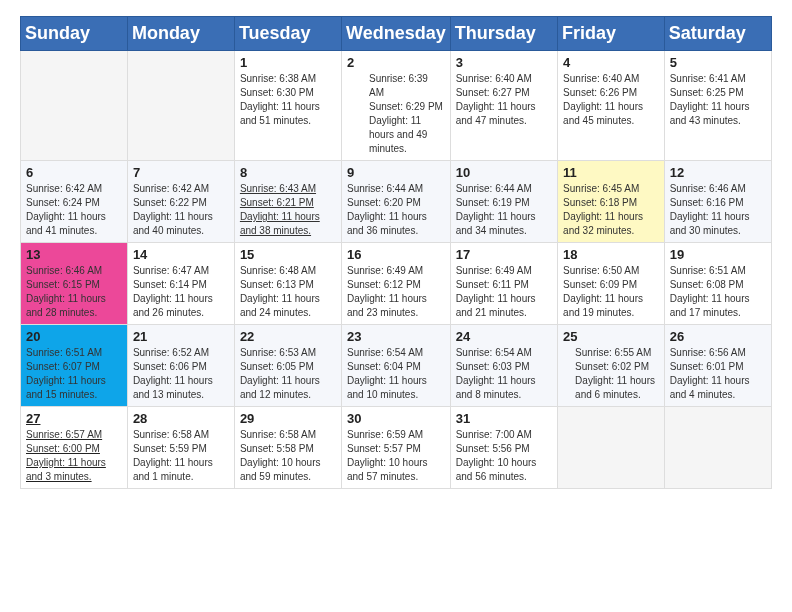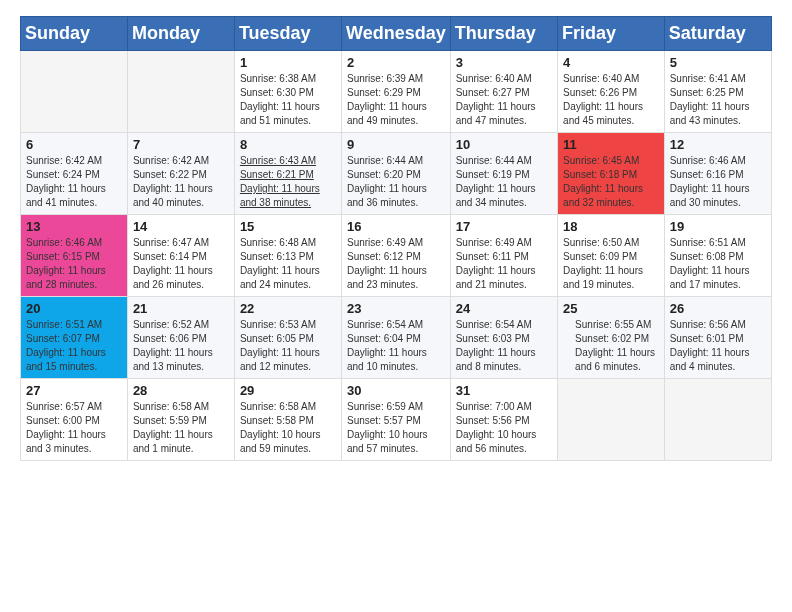--- a/index.html
+++ b/index.html
@@ -103,21 +103,21 @@
           <td class="empty-cell"></td>
           <td class="empty-cell"></td>
           <td style="background: rgb(255, 255, 255);">
             <span class="day-num">1</span>
             <div class="day-info" style="white-space: pre-line;">Sunrise: 6:38 AM
 Sunset: 6:30 PM
 Daylight: 11 hours and 51 minutes.</div>
           </td>
           <td style="background: rgb(255, 255, 255);">
             <span class="day-num">2</span>
-            <div class="day-info" style="white-space: pre-line;">Sunrise: 6:39 AM
+            <div class="day-info" style="white-space: pre-line; margin-left: 22px;">Sunrise: 6:39 AM
 Sunset: 6:29 PM
 Daylight: 11 hours and 49 minutes.</div>
           </td>
           <td style="background: rgb(255, 255, 255);">
             <span class="day-num">3</span>
             <div class="day-info" style="white-space: pre-line;">Sunrise: 6:40 AM
 Sunset: 6:27 PM
 Daylight: 11 hours and 47 minutes.</div>
           </td>
           <td style="background: rgb(255, 255, 255);">
@@ -157,21 +157,21 @@
             <div class="day-info" style="white-space: pre-line;">Sunrise: 6:44 AM
 Sunset: 6:20 PM
 Daylight: 11 hours and 36 minutes.</div>
           </td>
           <td style="background: rgb(245, 247, 251);">
             <span class="day-num">10</span>
             <div class="day-info" style="white-space: pre-line;">Sunrise: 6:44 AM
 Sunset: 6:19 PM
 Daylight: 11 hours and 34 minutes.</div>
           </td>
-          <td style="background: #ef4444; margin-top: 20px;">
+          <td style="background: #fef9c3; margin-top: 20px;">
             <span class="day-num">11</span>
             <div class="day-info" style="white-space: pre-line;">Sunrise: 6:45 AM
 Sunset: 6:18 PM
 Daylight: 11 hours and 32 minutes.</div>
           </td>
           <td style="background: rgb(245, 247, 251);">
             <span class="day-num">12</span>
             <div class="day-info" style="white-space: pre-line;">Sunrise: 6:46 AM
 Sunset: 6:16 PM
 Daylight: 11 hours and 30 minutes.</div>
@@ -259,21 +259,21 @@
 Daylight: 11 hours and 6 minutes.</div>
           </td>
           <td style="background: rgb(245, 247, 251);">
             <span class="day-num">26</span>
             <div class="day-info" style="white-space: pre-line;">Sunrise: 6:56 AM
 Sunset: 6:01 PM
 Daylight: 11 hours and 4 minutes.</div>
           </td>
         </tr>
         <tr>
-          <td style="background: rgb(255, 255, 255);">
+          <td style="background: rgb(255, 255, 255); text-decoration: underline;">
             <span class="day-num">27</span>
             <div class="day-info" style="white-space: pre-line;">Sunrise: 6:57 AM
 Sunset: 6:00 PM
 Daylight: 11 hours and 3 minutes.</div>
           </td>
           <td style="background: rgb(255, 255, 255);">
             <span class="day-num">28</span>
             <div class="day-info" style="white-space: pre-line;">Sunrise: 6:58 AM
 Sunset: 5:59 PM
 Daylight: 11 hours and 1 minute.</div>

